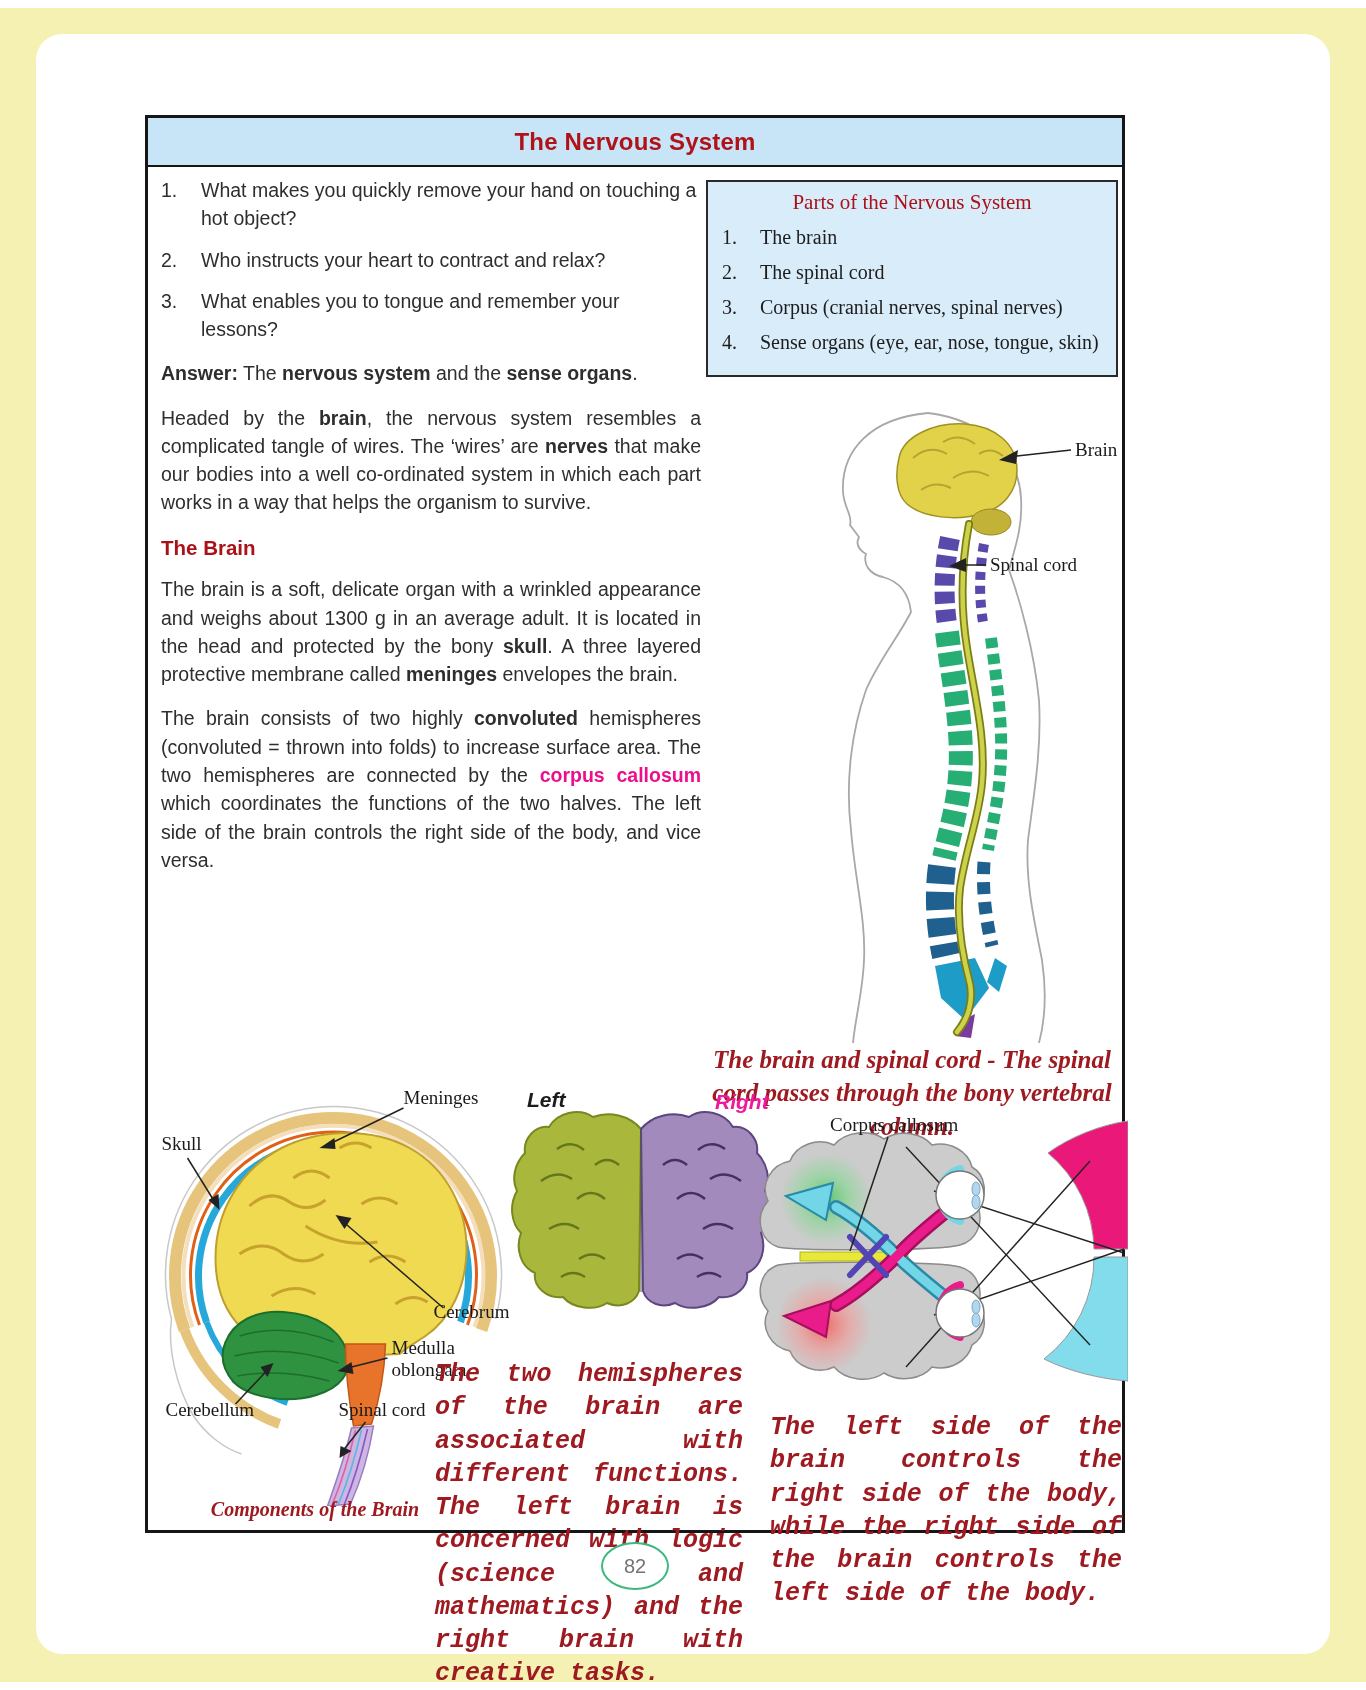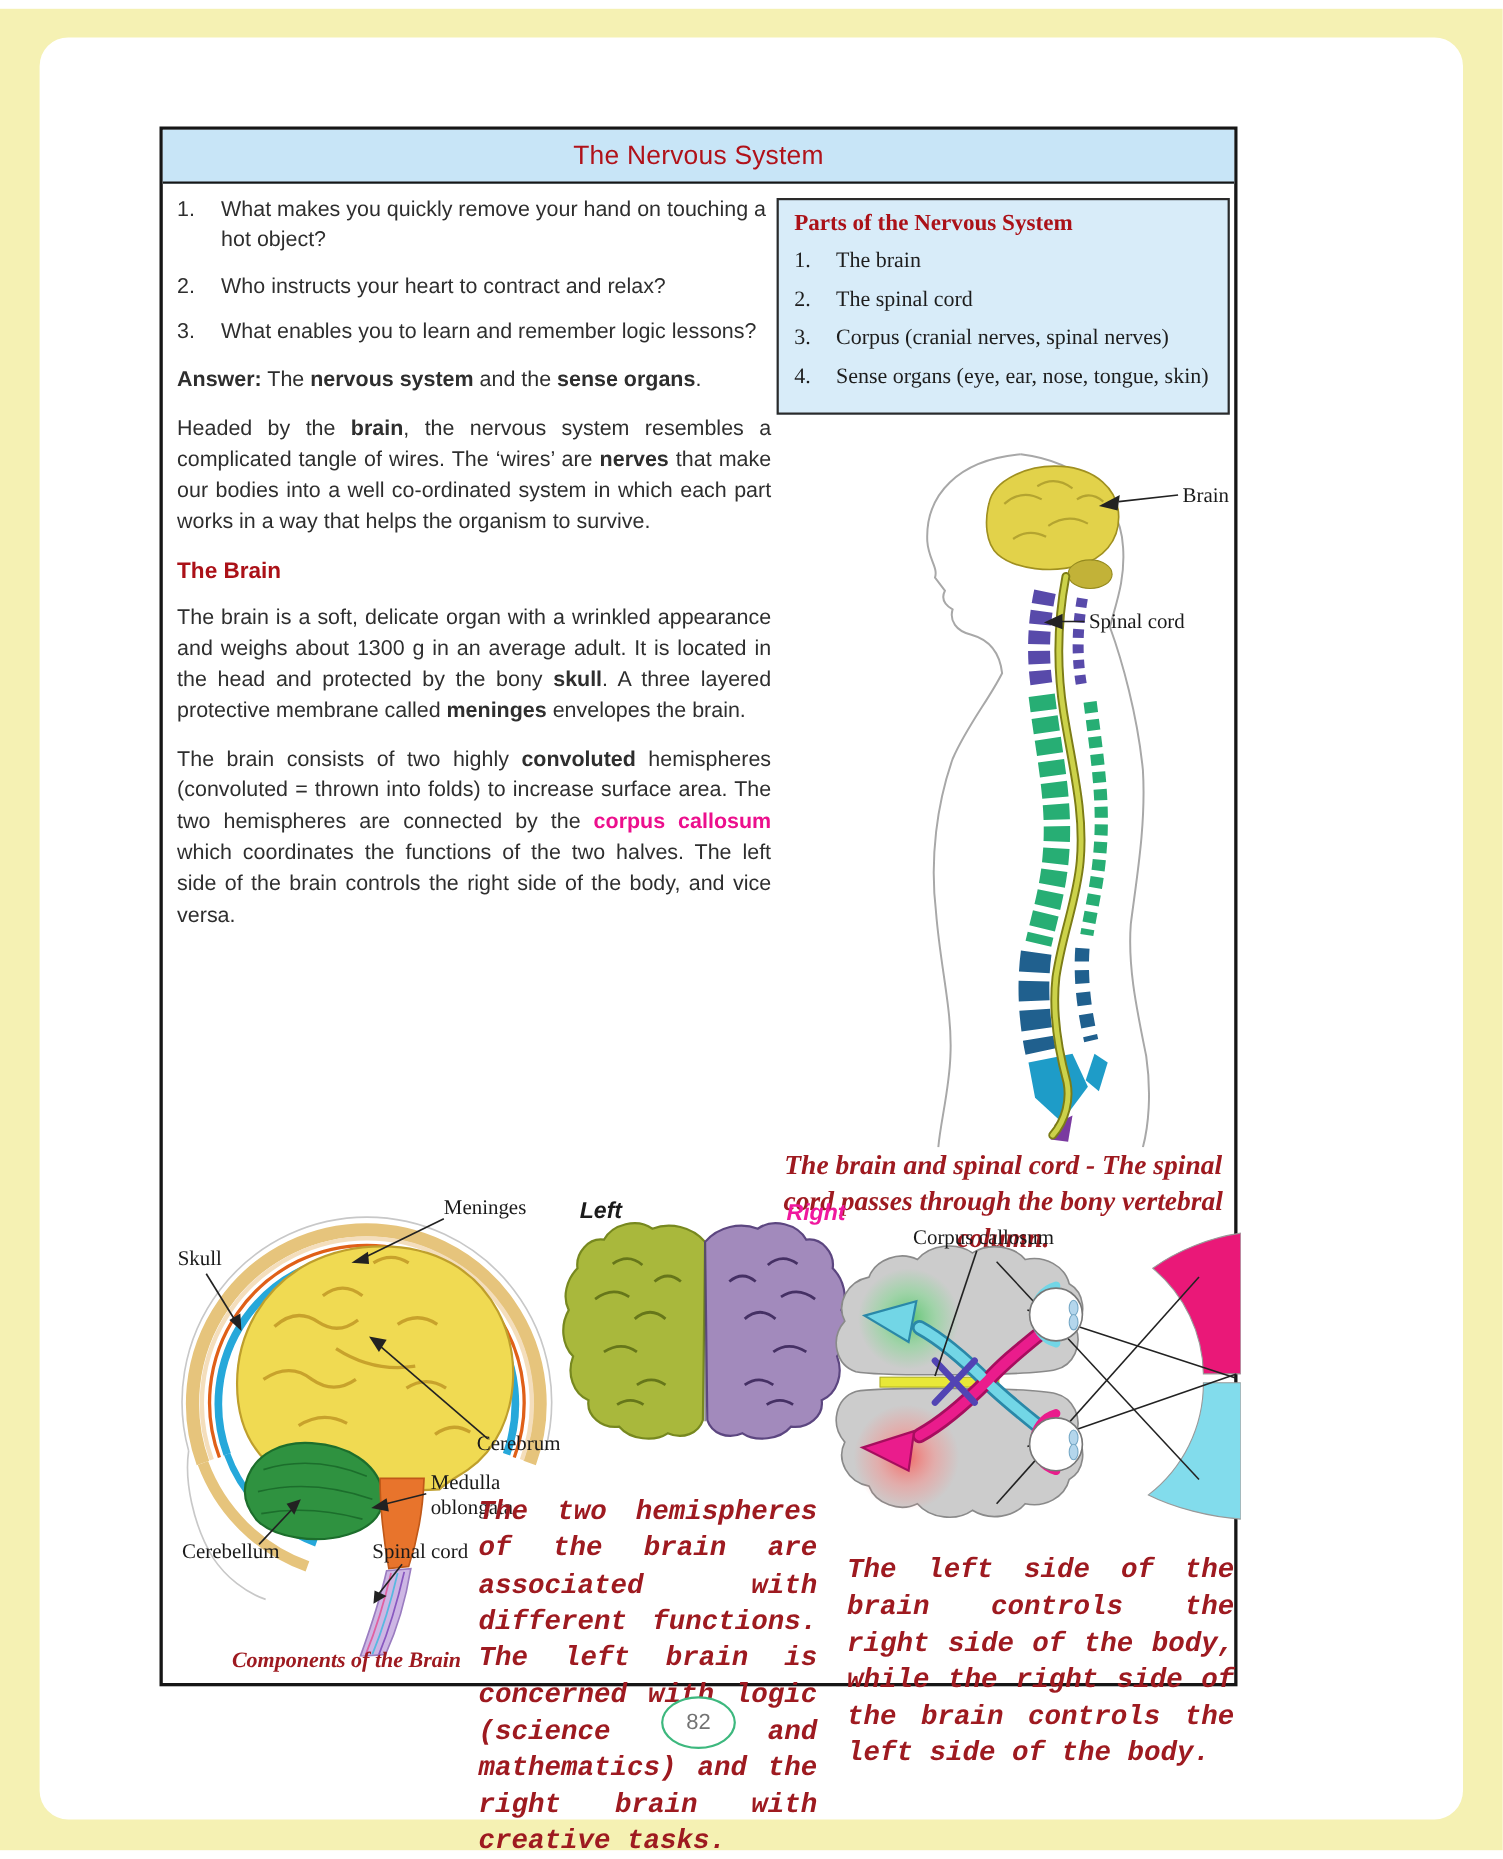--- a/index.html
+++ b/index.html
@@ -2,31 +2,31 @@
 <html><head>
 <meta charset="utf-8">
 <style>
   html,body{margin:0;padding:0;width:1366px;height:1690px;background:#ffffff;overflow:hidden;
             font-family:"Liberation Sans",sans-serif;}
   .bg-yellow{position:absolute;left:0;top:8px;width:1366px;height:1674px;background:#f5f1b3;}
   .page-white{position:absolute;left:36px;top:34px;width:1294px;height:1620px;background:#ffffff;border-radius:26px;}
   .content-box{position:absolute;left:145px;top:115px;width:980px;height:1418px;background:#ffffff;
                border:3px solid #161616;box-sizing:border-box;}
   .title-bar{height:47px;background:#c8e5f7;border-bottom:2px solid #161616;display:flex;align-items:center;justify-content:center;}
-  .title-bar span{font-size:24px;font-weight:normal;color:#b0121a;letter-spacing:.2px;}
+  .title-bar span{font-size:24px;font-weight:bold;color:#b0121a;letter-spacing:.2px;}
   .col-left{position:absolute;left:13px;top:58px;width:540px;color:#2e2e2e;font-size:19.5px;line-height:1.45;}
   .q{display:flex;margin-bottom:13px;}
   .qnum{width:40px;flex:none;}
   .ans{margin:16px 0;}
   .para{margin:0 0 16px 0;text-align:justify;}
   .red-head{color:#ab1118;font-weight:bold;font-size:20.5px;margin:2px 0 13px 0;}
   .magenta{color:#ec0f8d;font-weight:bold;}
   .parts-box{position:absolute;left:558px;top:62px;width:412px;box-sizing:border-box;background:#d8ecf9;
              border:2px solid #2a2a2a;padding:8px 14px 12px 14px;font-family:"Liberation Serif",serif;color:#1d1d1d;}
-  .parts-title{color:#ab1118;font-weight:bold;font-size:21px;margin-bottom:8px;}
+  .parts-title{text-align:center;color:#ab1118;font-weight:normal;font-size:21px;margin-bottom:8px;}
   .pitem{display:flex;font-size:20px;line-height:1.4;margin:7px 0;}
   .pnum{width:38px;flex:none;}
   .ptext{flex:1;text-align:justify;}
   .fig{position:absolute;}
   .caption{position:absolute;font-family:"Liberation Serif",serif;font-weight:bold;font-style:italic;
            color:#9e1a20;font-size:25px;line-height:1.33;}
   .cap-center{text-align:center;}
   .cap-justify{text-align:justify;font-family:Liberation Mono, monospace;}
   .svgtext{font-family:"Liberation Serif",serif;font-size:19px;fill:#1a1a1a;}
   .handlbl{font-family:"Liberation Sans",sans-serif;font-size:21px;font-weight:bold;font-style:italic;}
@@ -50,21 +50,21 @@
     <div class="q">
       <span class="qnum">1.</span>
       <span>What makes you quickly remove your hand on touching a hot object?</span>
     </div>
     <div class="q">
       <span class="qnum">2.</span>
       <span>Who instructs your heart to contract and relax?</span>
     </div>
     <div class="q">
       <span class="qnum">3.</span>
-      <span>What enables you to learn and remember logic lessons?</span>
+      <span>What enables you to tongue and remember your lessons?</span>
     </div>
 
     <p class="ans"><b>Answer:</b><span> The </span><b>nervous system</b><span> and the </span><b>sense organs</b><span>.</span></p>
 
     <p class="para"><span>Headed by the </span><b>brain</b><span>, the nervous system resembles a complicated tangle of wires. The ‘wires’ are </span><b>nerves</b><span> that make our bodies into a well co-ordinated system in which each part works in a way that helps the organism to survive.</span></p>
 
 
     <div class="red-head">The Brain</div>
 
     <p class="para"><span>The brain is a soft, delicate organ with a wrinkled appearance and weighs about 1300 g in an average adult. It is located in the head and protected by the bony </span><b>skull</b><span>. A three layered protective membrane called </span><b>meninges</b><span> envelopes the brain.</span></p>

